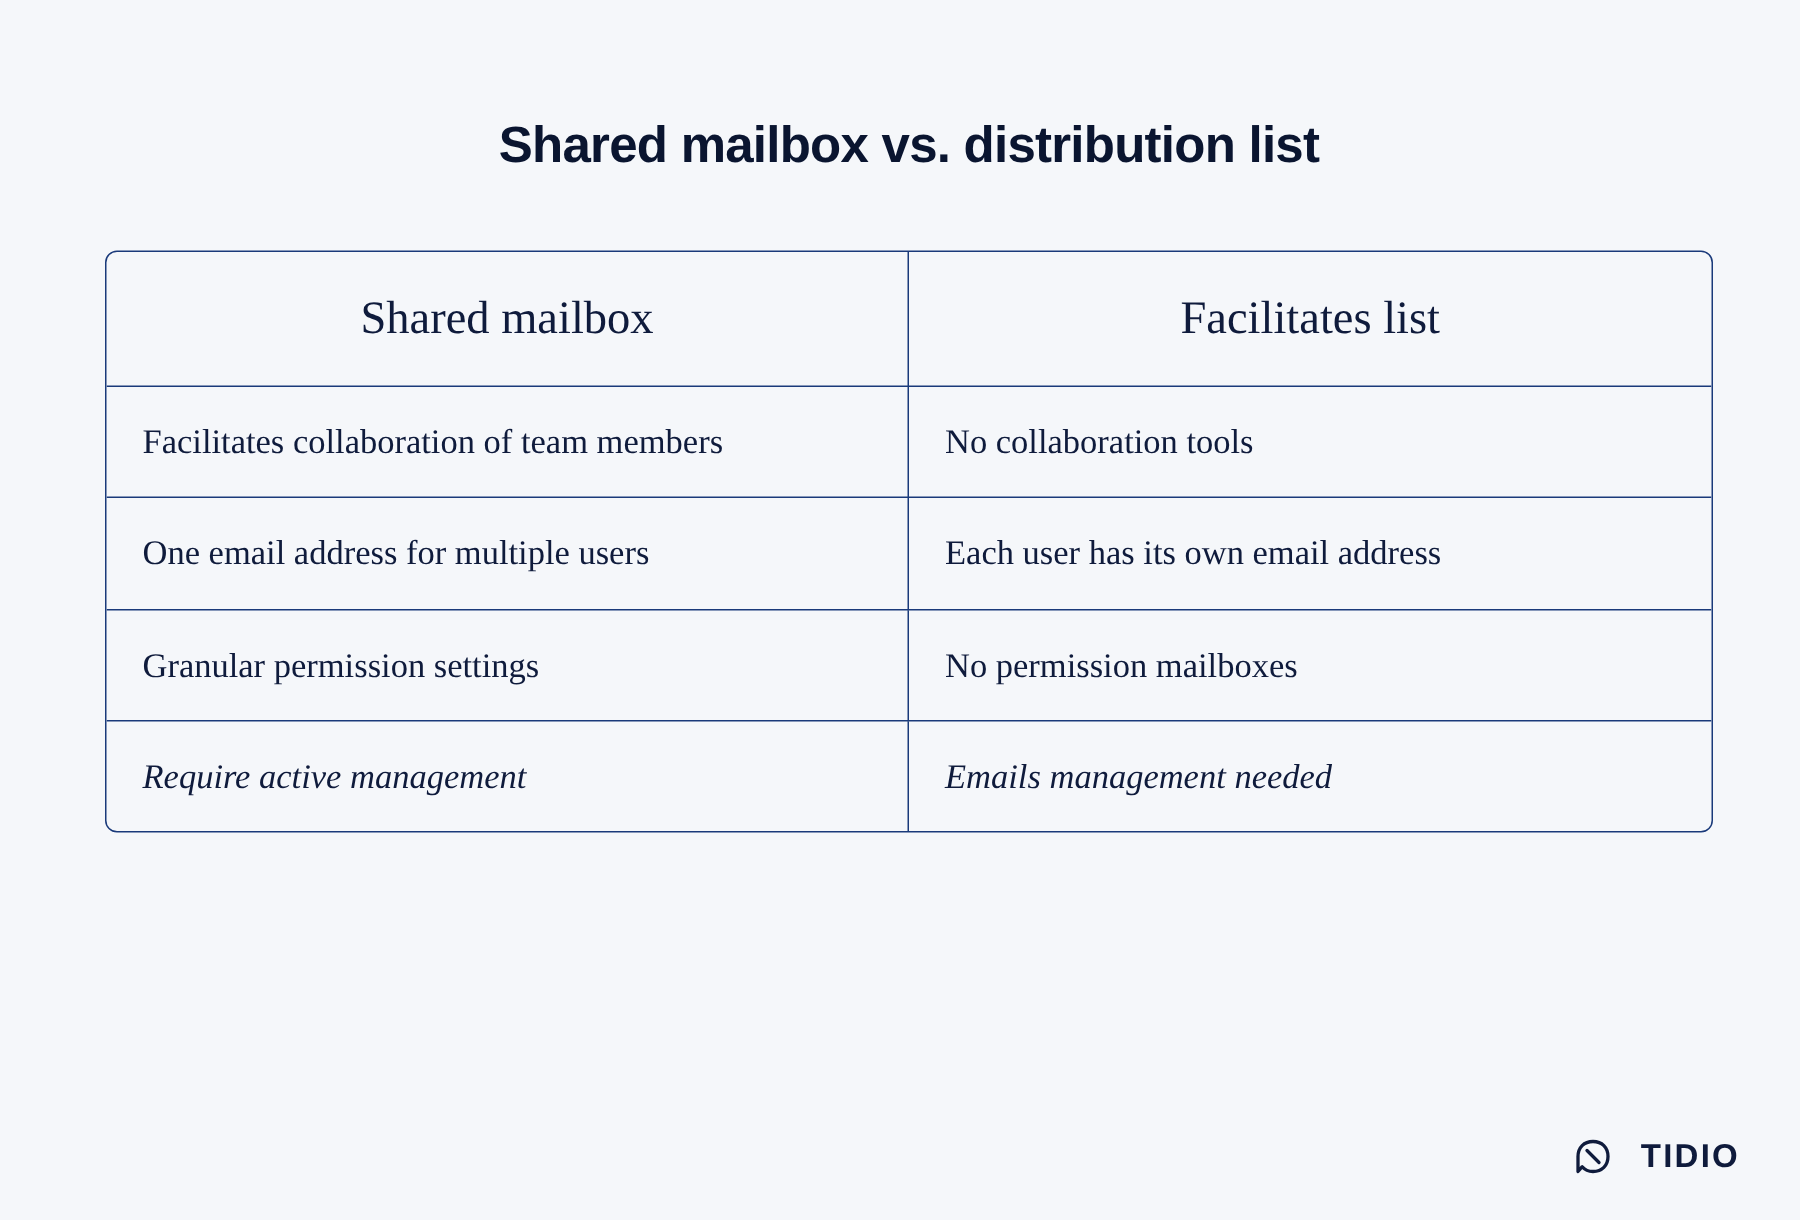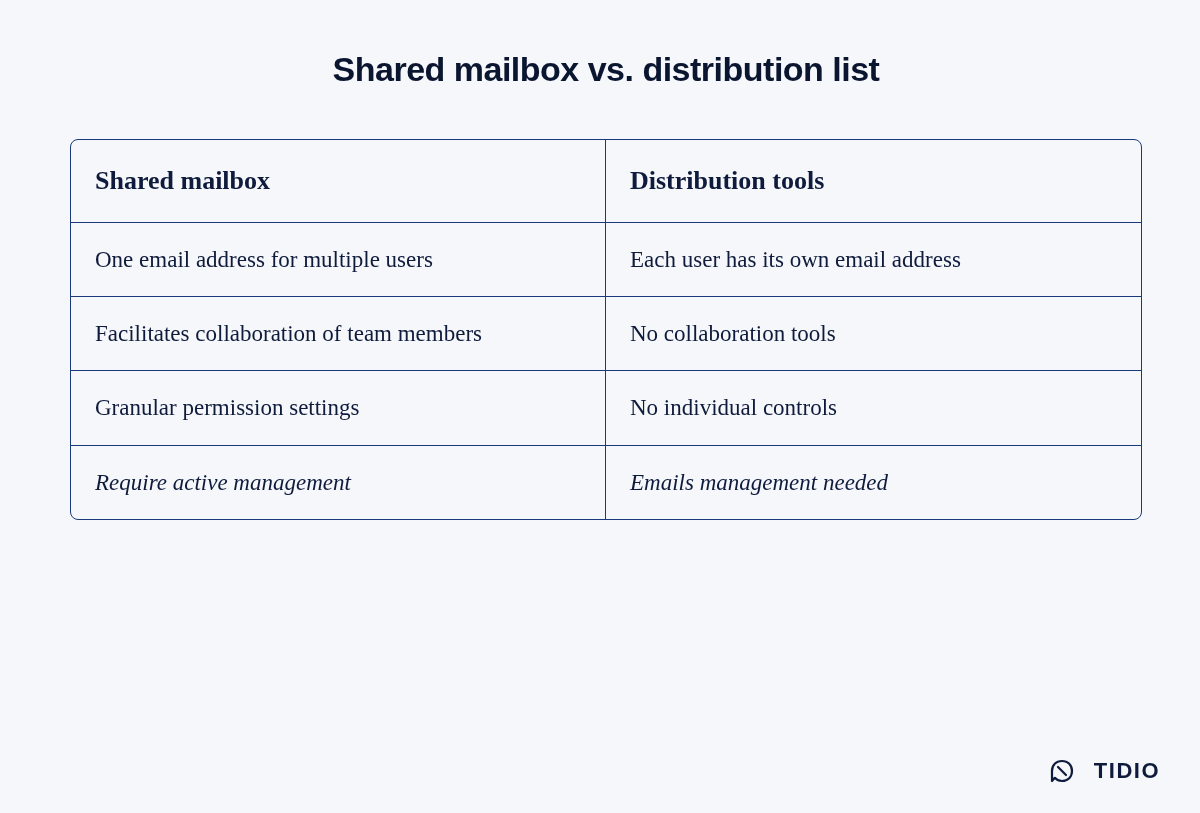--- a/index.html
+++ b/index.html
@@ -10,20 +10,21 @@
     body {
       width: 1200px;
       height: 813px;
       background-color: #f5f7fa;
       font-family: Georgia, 'Times New Roman', serif;
       color: #0f1b3c;
       position: relative;
     }
     .container {
       padding: 50px 58px 0 70px;
+      margin-top: 28px;
     }
     .title {
       font-family: -apple-system, BlinkMacSystemFont, 'Segoe UI', Arial, sans-serif;
       font-size: 34px;
       font-weight: 800;
       text-align: center;
       color: #0a1530;
       margin-bottom: 50px;
       letter-spacing: -0.5px;
     }
@@ -48,23 +49,24 @@
       font-size: 23px;
       line-height: 1.45;
       color: #0f1b3c;
     }
     .comparison-table th:first-child,
     .comparison-table td:first-child {
       border-right: 1px solid #1a3a7a;
     }
     .comparison-table th {
       font-family: Georgia, 'Times New Roman', serif;
-      font-weight: 700;
-      font-size: 26px;
+      font-weight: 400;
+      font-size: 31px;
       padding: 22px 24px;
+      text-align: center;
     }
     .comparison-table tr:last-child td {
       border-bottom: none;
       font-style: italic;
     }
     .brand {
       position: absolute;
       bottom: 28px;
       right: 40px;
       display: flex;
@@ -87,35 +89,35 @@
 </head>
 <body>
 
 <div class="container">
   <h1 class="title">Shared mailbox vs. distribution list</h1>
 
   <table class="comparison-table">
     <thead>
       <tr>
         <th>Shared mailbox</th>
-        <th>Distribution tools</th>
+        <th>Facilitates list</th>
       </tr>
     </thead>
     <tbody>
+      <tr>
+        <td>Facilitates collaboration of team members</td>
+        <td>No collaboration tools</td>
+      </tr>
       <tr>
         <td>One email address for multiple users</td>
         <td>Each user has its own email address</td>
       </tr>
       <tr>
-        <td>Facilitates collaboration of team members</td>
-        <td>No collaboration tools</td>
-      </tr>
-      <tr>
         <td>Granular permission settings</td>
-        <td>No individual controls</td>
+        <td>No permission mailboxes</td>
       </tr>
       <tr>
         <td>Require active management</td>
         <td>Emails management needed</td>
       </tr>
     </tbody>
   </table>
 </div>
 
 <div class="brand">

